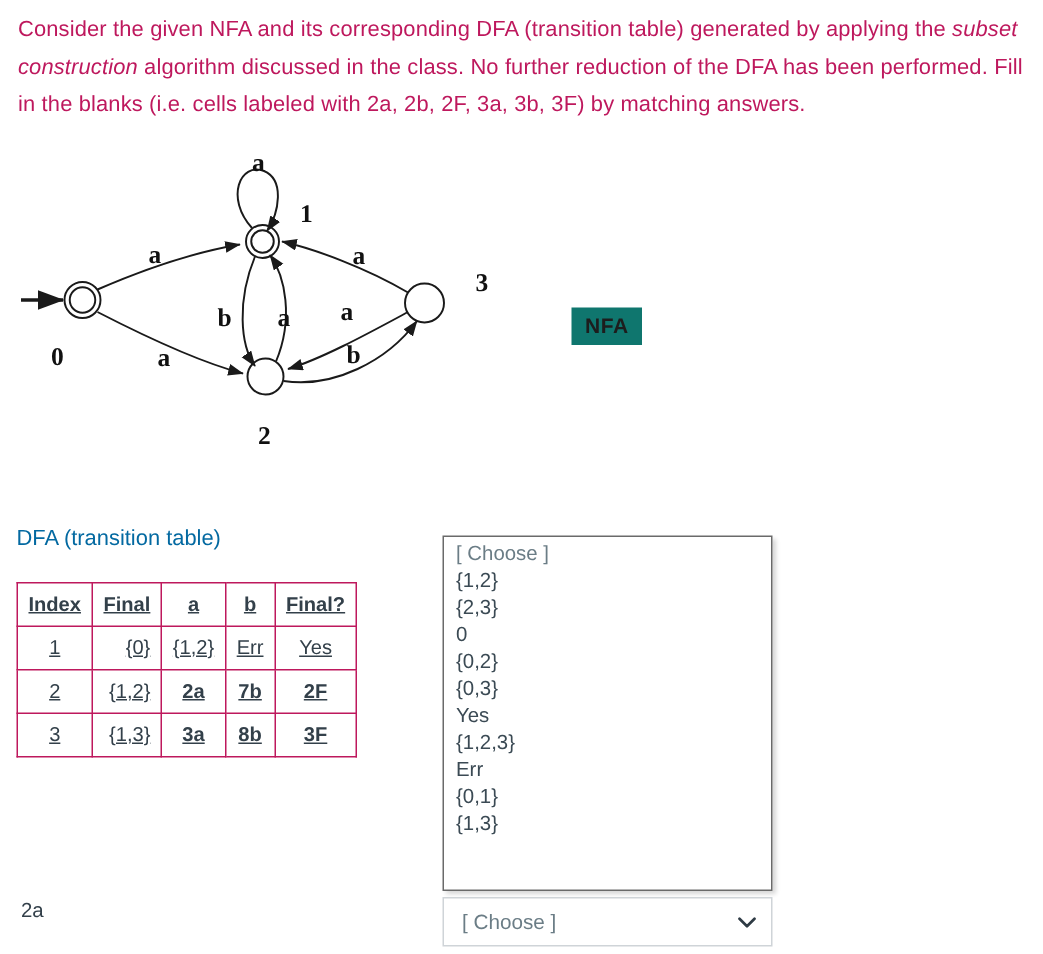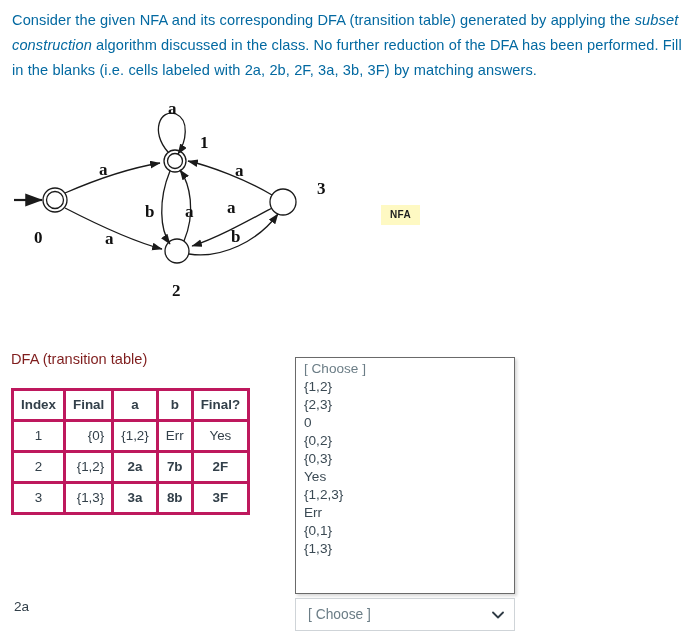--- a/index.html
+++ b/index.html
@@ -17,71 +17,72 @@
   }
 
   
   .prose {
     position: absolute;
     left: 12px;
     top: 8px;
     width: 672px;
     font-size: 14.6px;
     line-height: 25px;
-    color: #0369a1;
+    color: #be185d;
     letter-spacing: 0.1px;
   }
   .prose .em { font-style: italic; }
 
   
   .nfa-figure {
     position: absolute;
     left: 10px;
     top: 96px;
     width: 330px;
     height: 210px;
   }
   .nfa-figure svg { display: block; }
 
   .nfa-badge {
     position: absolute;
     left: 381px;
     top: 205px;
-    background: #fef9c3;
+    background: #0f766e;
     color: #1d1d1d;
-    font-size: 10px;
+    font-size: 14px;
     font-weight: bold;
     letter-spacing: 0.4px;
     padding: 4px 9px 5px 9px;
   }
 
   
   .dfa-heading {
     position: absolute;
     left: 11px;
     top: 351px;
     font-size: 14.6px;
-    color: #7f1d1d;
+    color: #0369a1;
   }
 
   .dfa-table {
     position: absolute;
     left: 11px;
     top: 388px;
     border-collapse: collapse;
     font-size: 13.4px;
     color: #33404a;
   }
   .dfa-table td, .dfa-table th {
-    border: 3px solid #be185d;
+    border: 1px solid #be185d;
     padding: 6px 7px;
     text-align: center;
     white-space: nowrap;
     font-weight: normal;
     line-height: 16px;
+    text-decoration: underline;
   }
   .dfa-table th { font-weight: bold; color: #33404a; }
   .dfa-table td.blank { font-weight: bold; }
   .dfa-table td.state { text-align: right; }
 
   
   .choices-panel {
     position: absolute;
     left: 295px;
     top: 357px;

